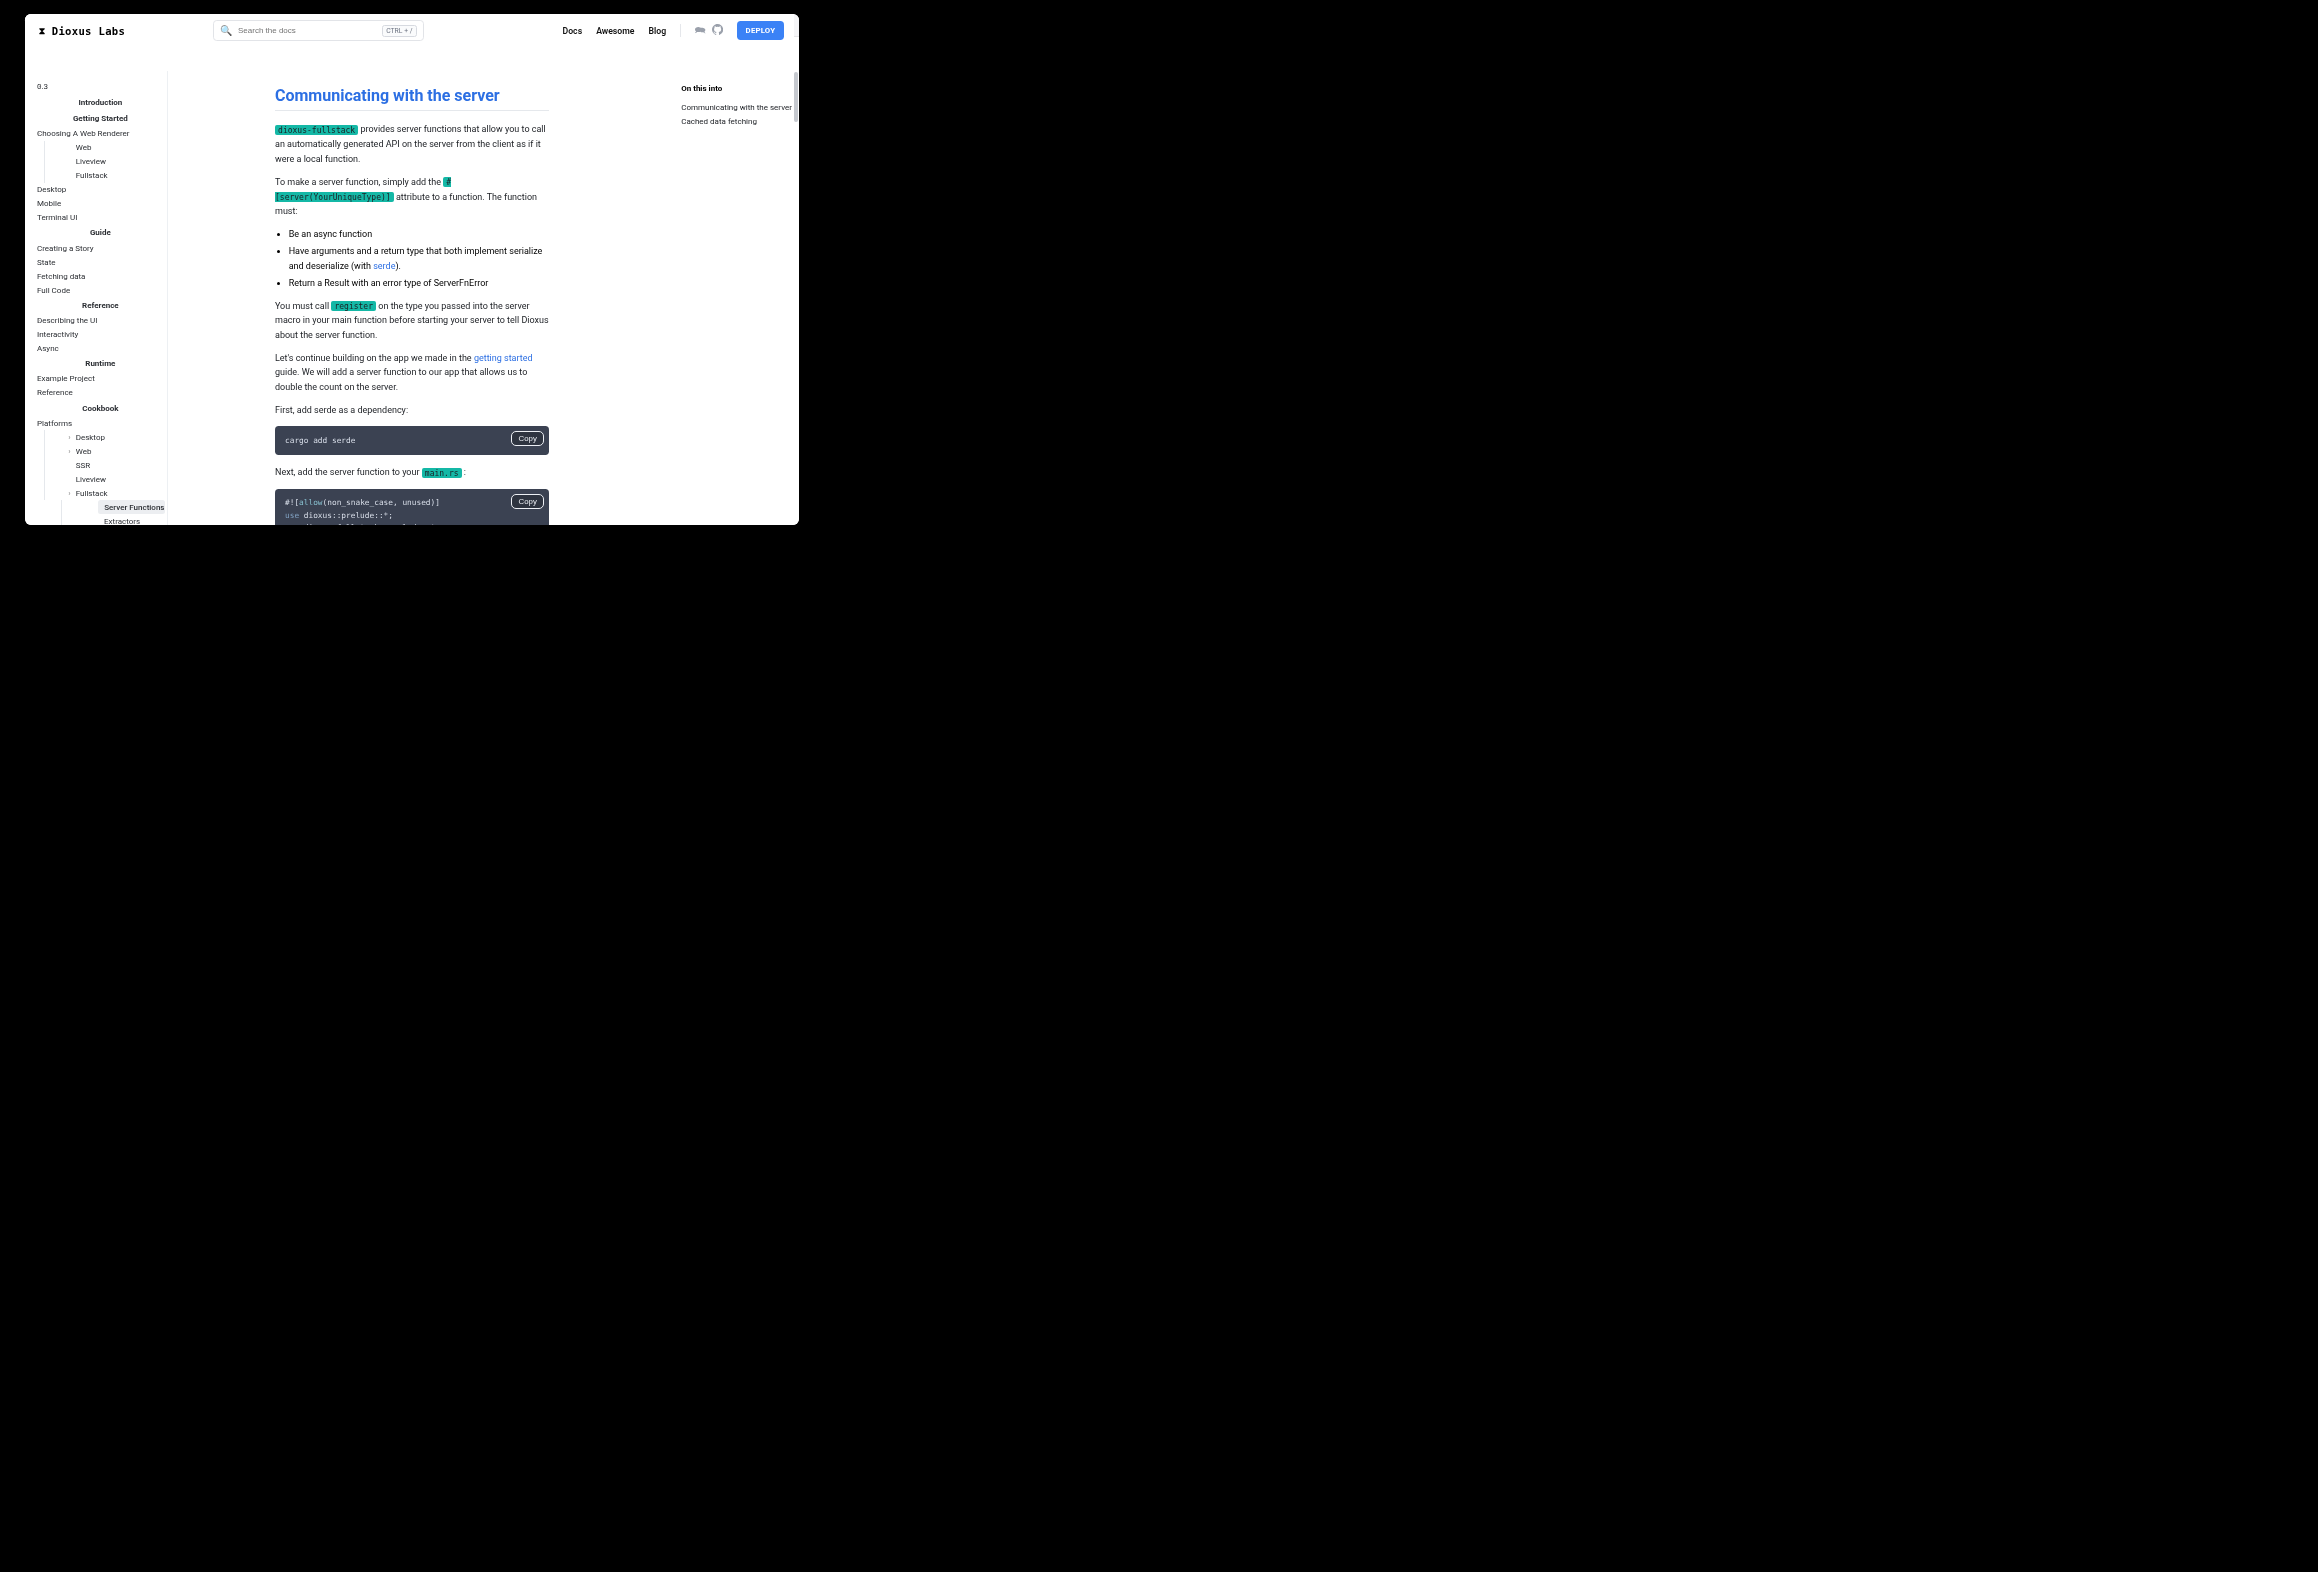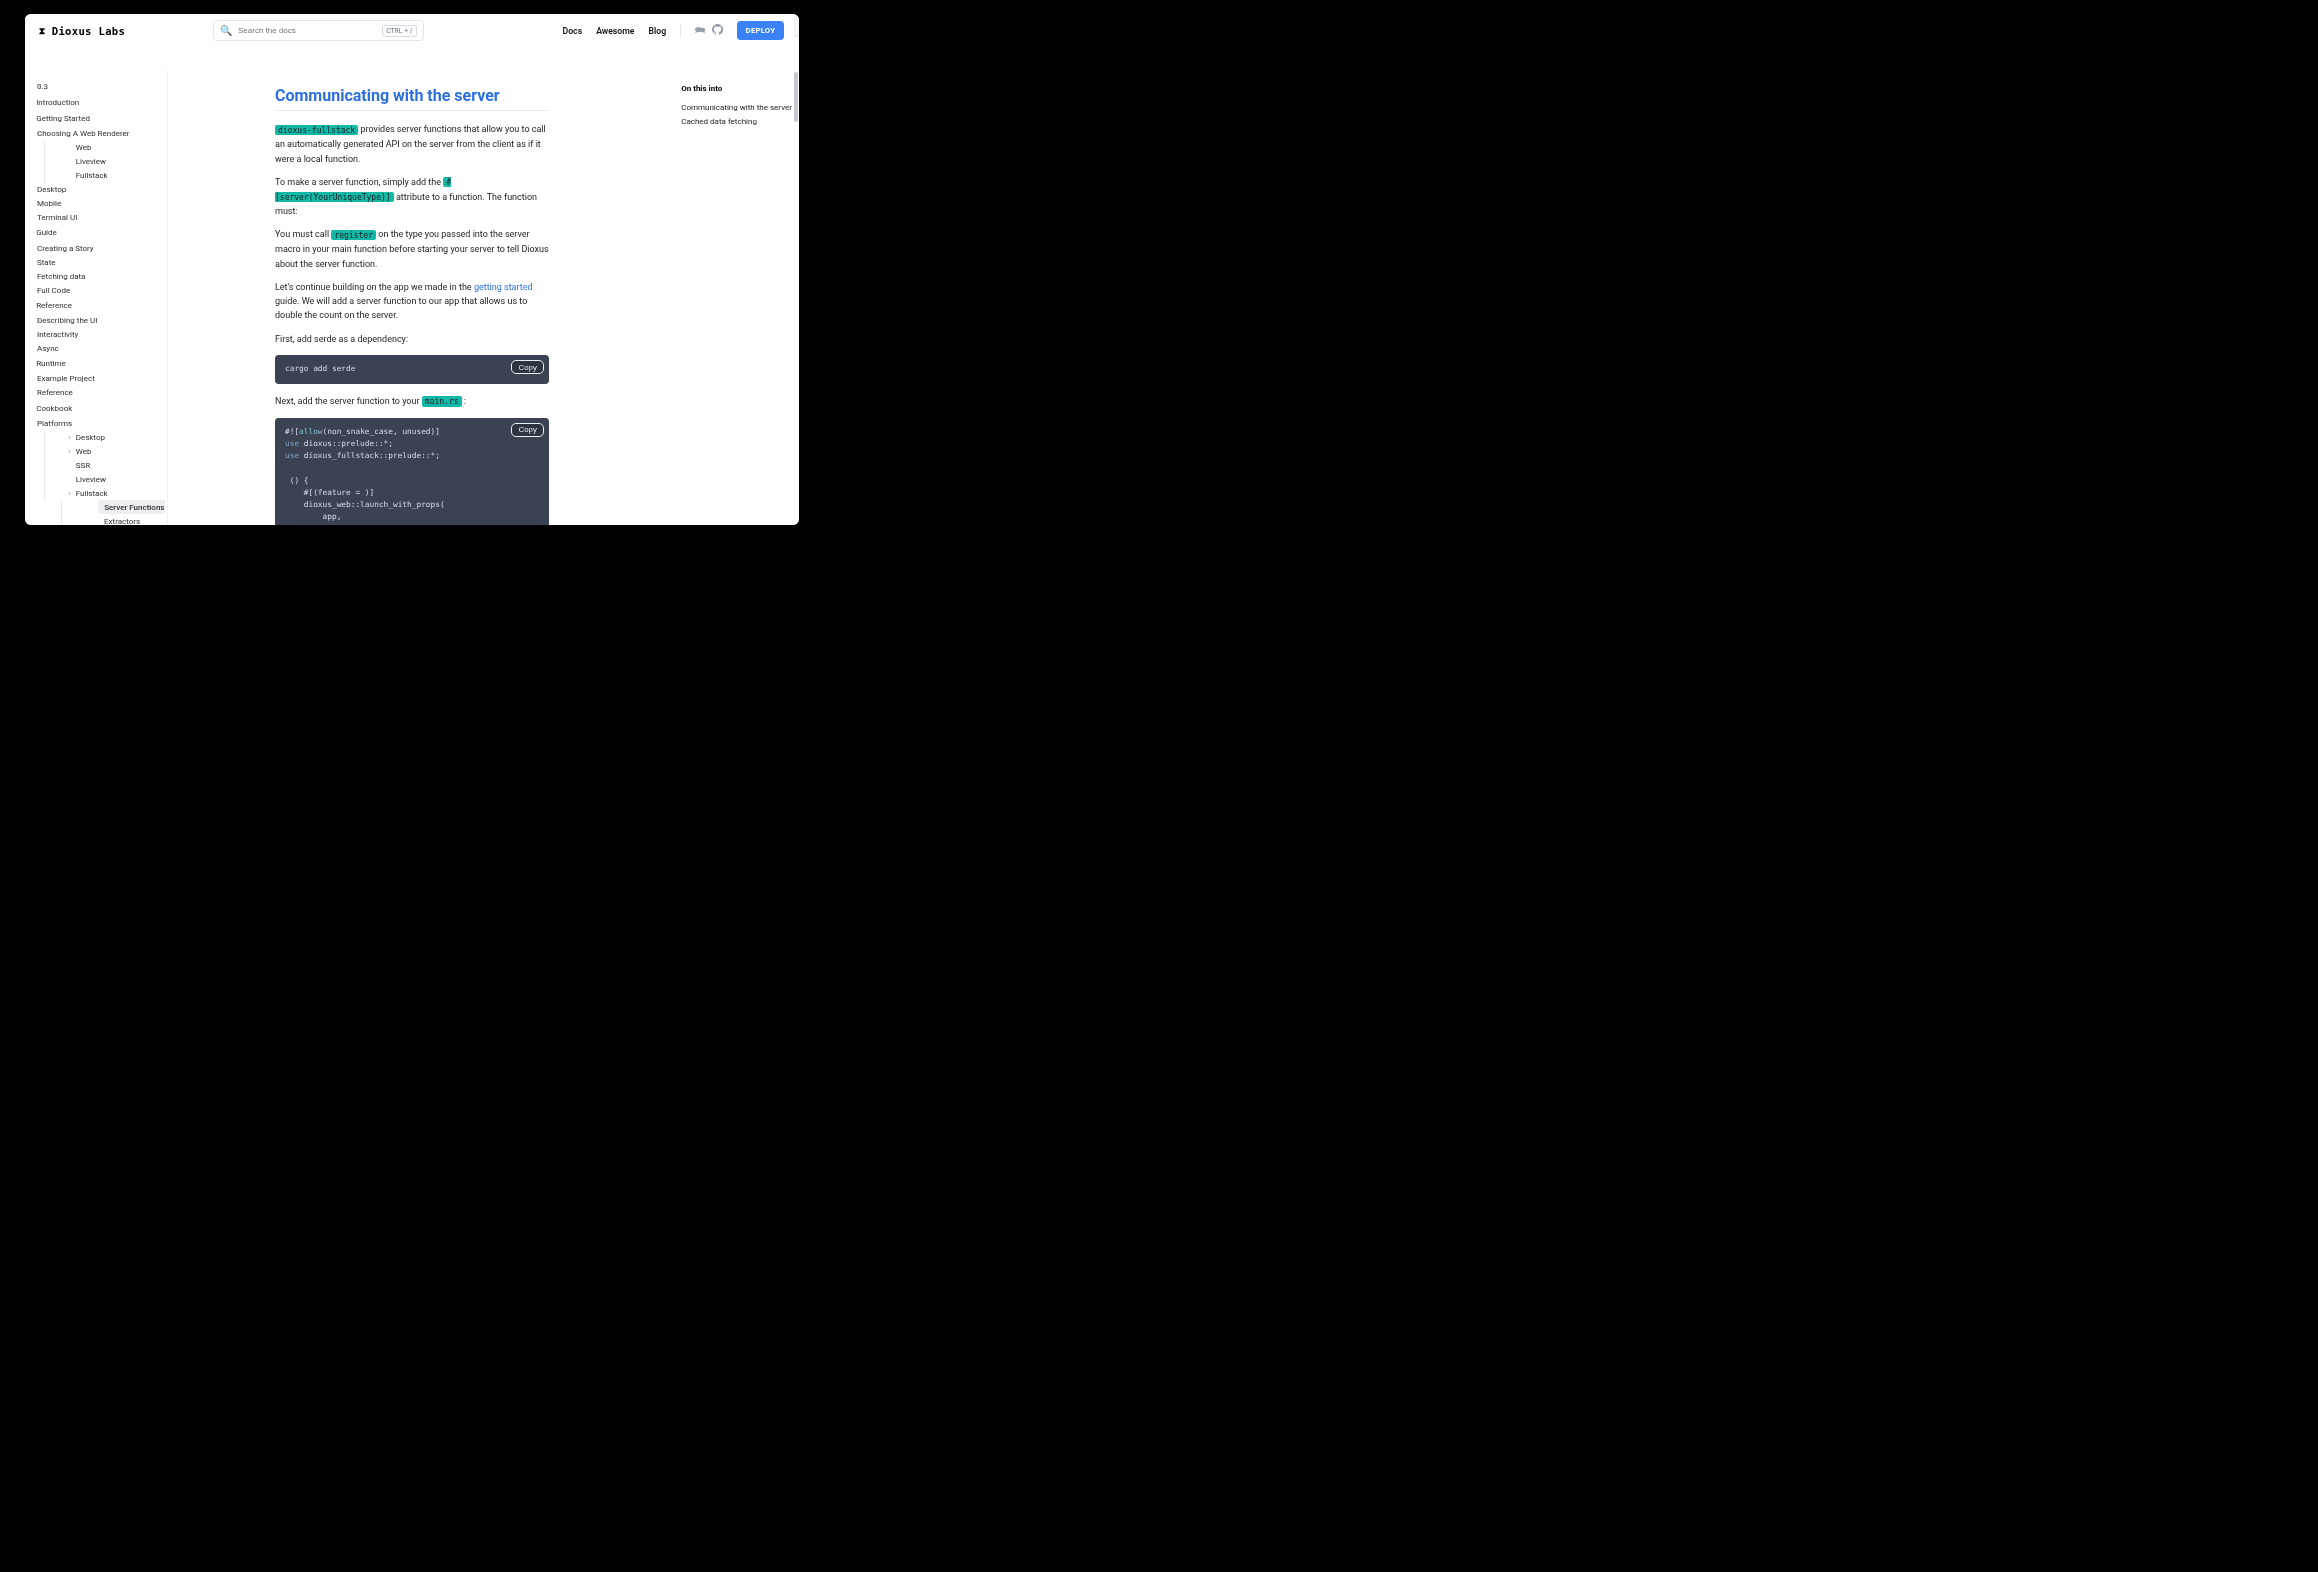--- a/index.html
+++ b/index.html
@@ -60,21 +60,21 @@
 .topnav .divider{width:0.6px; height:12.4px; background:#e5e7eb;}
 .topnav .soc{color:#9aa0ab; display:flex; gap:6.2px;}
 .deploy{background:#3b82f6; color:#fff; font-size:7.8px; font-weight:700; padding:5px 8.7px; border-radius:3.7px; letter-spacing:0.2px;}
 
 .sidebar{
   width:143px; margin-top:34px; height:calc(100% - 34px);
   border-right:0.6px solid #edf0f3; overflow-y:auto;
   padding:8.7px 2.5px 8.7px 0; font-size:8px; color:#2b2e33;
 }
 .sidebar::-webkit-scrollbar{width:3.7px;} .sidebar::-webkit-scrollbar-thumb{background:#d0d4da;border-radius:1.9px;}
-.sb-head{font-weight:400; padding:3.7px 0 3.7px 11.2px;}
+.sb-head{font-weight:700; padding:3.7px 0 3.7px 11.2px;text-align:center;}
 .sb-item{padding:2.5px 0 2.5px 20px; position:relative; cursor:pointer;}
 .sb-item.d1{padding-left:12px;}
 .sb-item.d2{padding-left:31px;}
 .sb-item.d3{padding-left:42px;}
 .sb-item.chev::before{content:"›"; position:absolute; left:0; margin-left:inherit; color:#888;}
 .sb-item.d1.chev::before{left:12.4px;}
 .sb-item.d2.chev::before{left:23.6px;}
 .sb-item.back::before{content:"‹"; position:absolute; left:13.7px; color:#888;}
 .sb-item.active{background:#eceef1; border-radius:2.5px; margin-left:36px; padding-left:6.2px; font-weight:500;}
 .sb-vline{border-left:0.6px solid #e5e8ec; margin-left:18.7px;}
@@ -215,20 +215,27 @@
         <hr>
 
         <p>
           <code class="inline">dioxus-fullstack</code><span> provides server functions that allow you to call an automatically generated API on the server from the client as if it were a local function.</span>
         </p>
 
         <p>
           <span>To make a server function, simply add the </span><code class="inline">#[server(YourUniqueType)]</code><span> attribute to a function. The function must:</span>
         </p>
 
+        <ul>
+          <li>Be an async function</li>
+          <li>
+            <span>Have arguments and a return type that both implement serialize and deserialize (with </span><a href="#">serde</a><span>).</span>
+          </li>
+          <li>Return a Result with an error type of ServerFnError</li>
+        </ul>
 
         <p>
           <span>You must call </span><code class="inline">register</code><span> on the type you passed into the server macro in your main function before starting your server to tell Dioxus about the server function.</span>
         </p>
 
         <p>
           <span>Let's continue building on the app we made in the </span><a href="#">getting started</a><span> guide. We will add a server function to our app that allows us to double the count on the server.</span>
         </p>
 
         <p>First, add serde as a dependency:</p>

